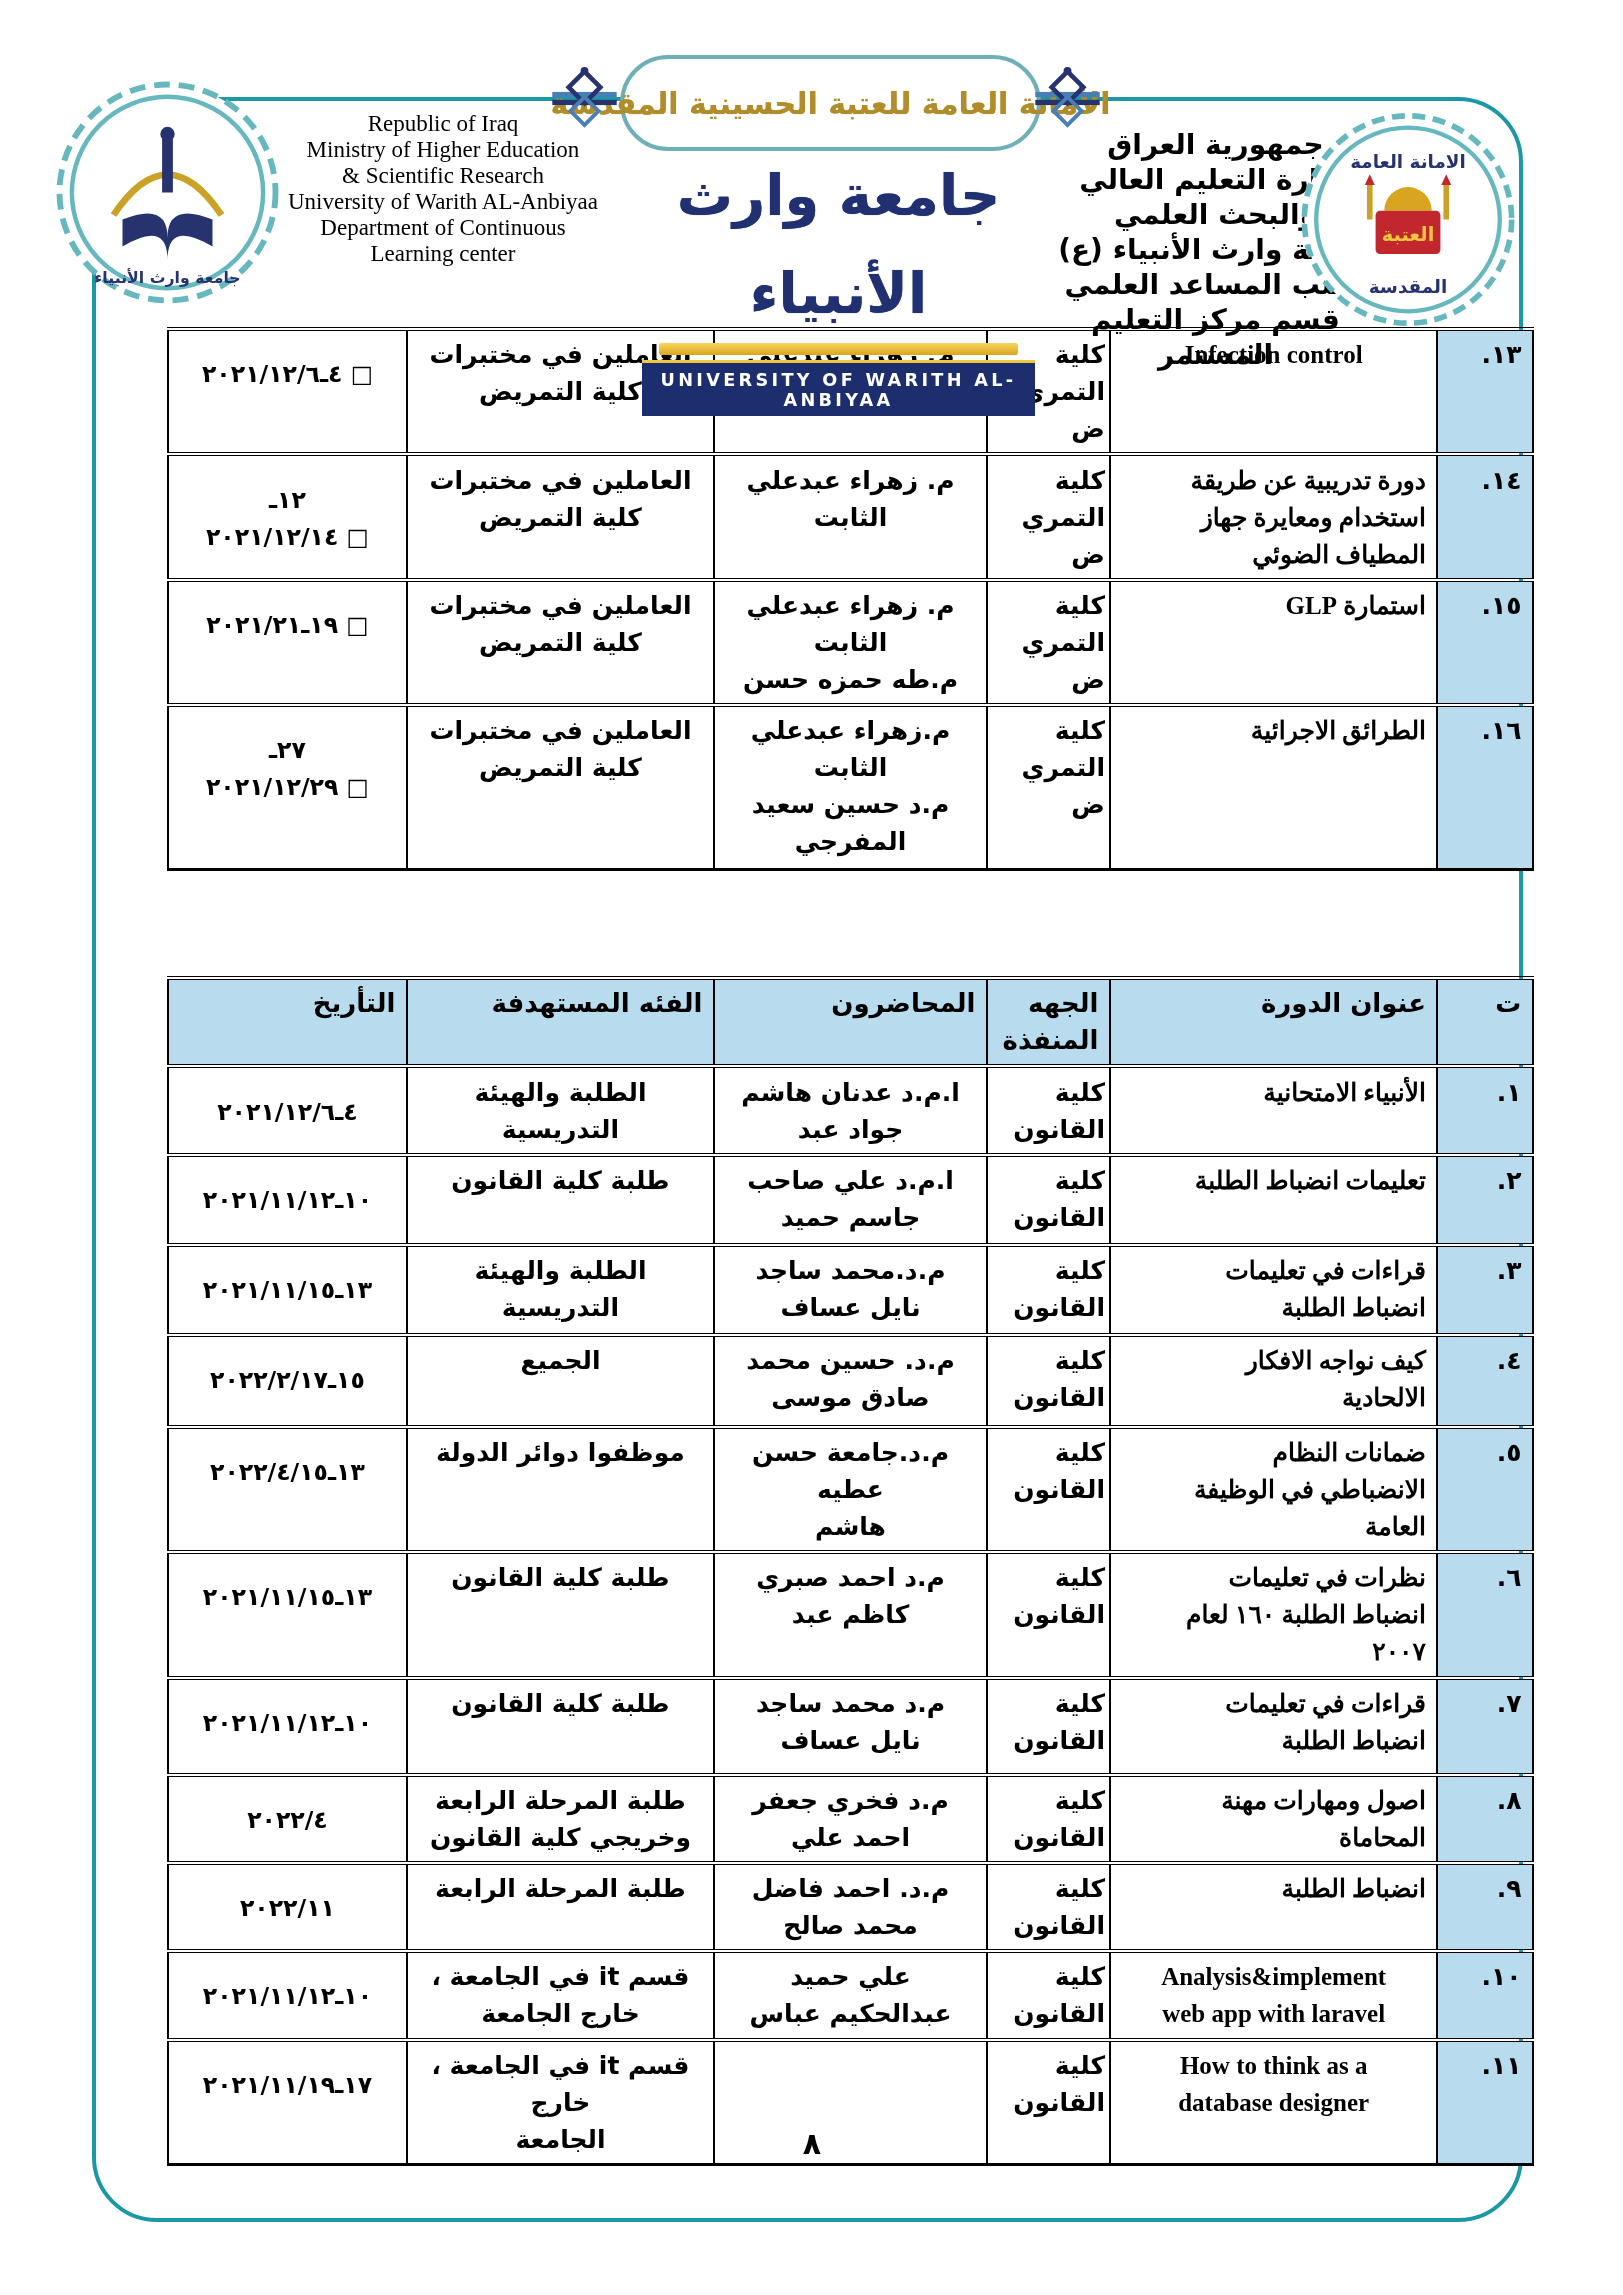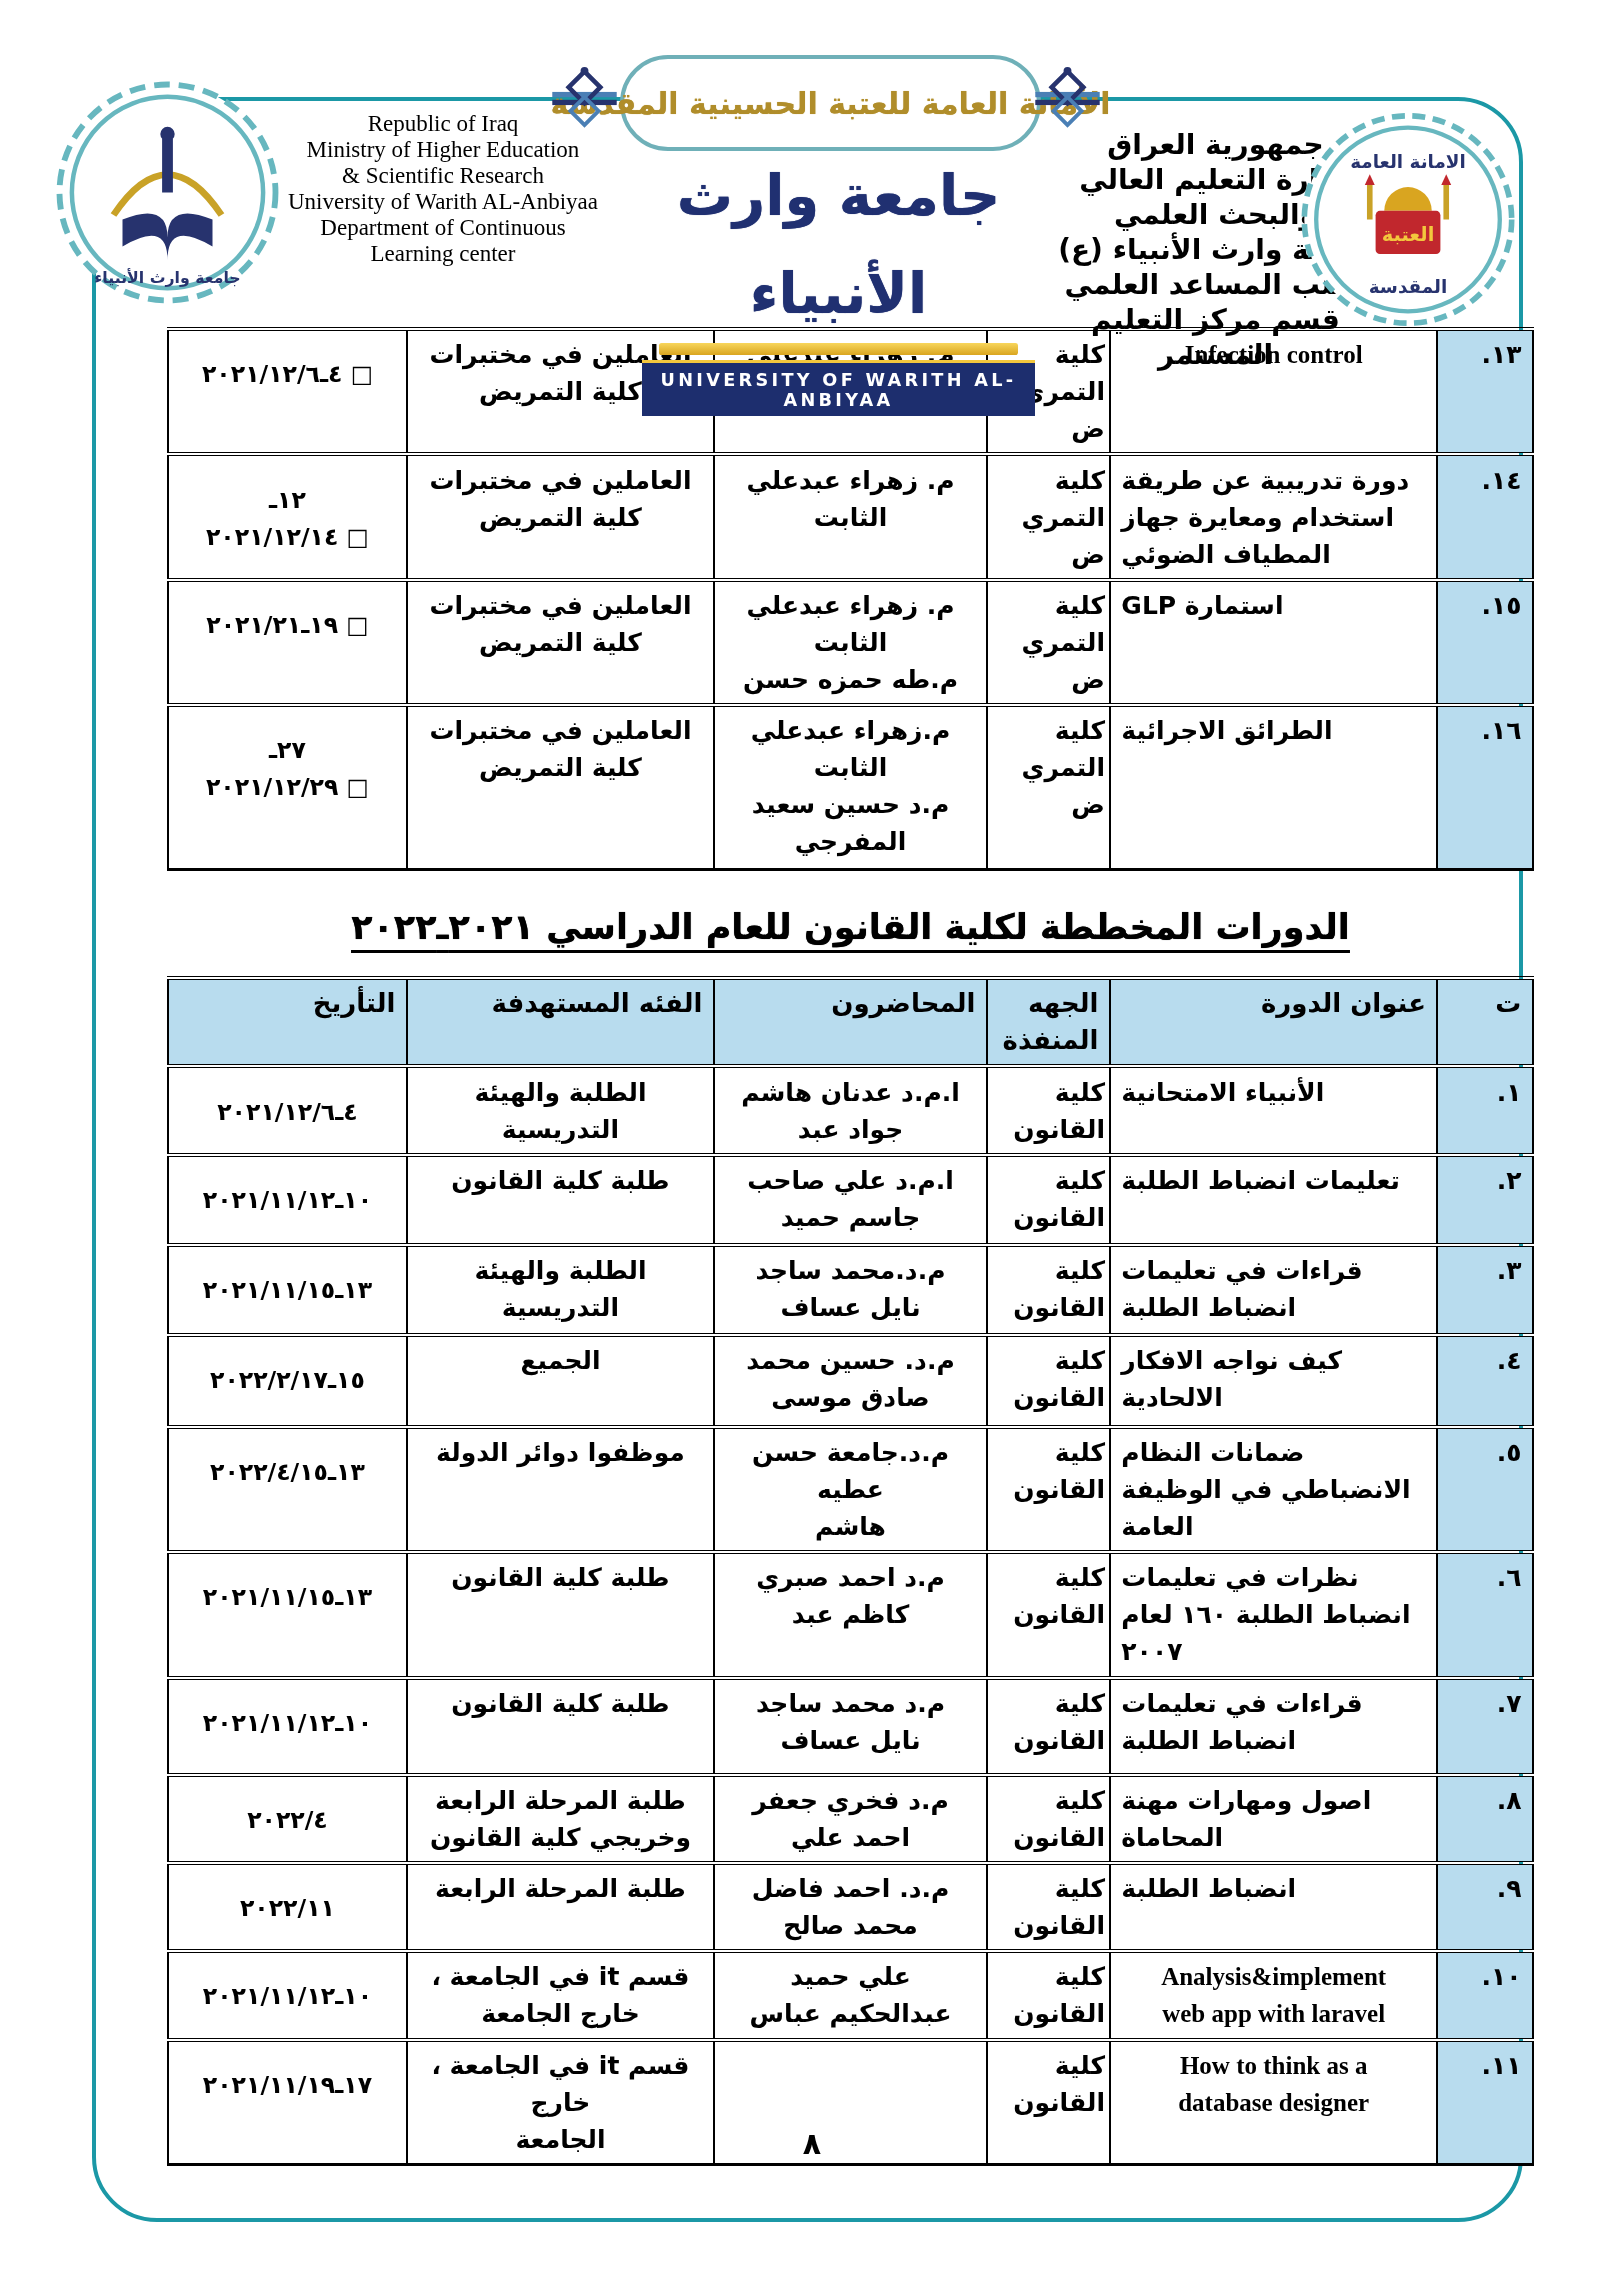--- a/index.html
+++ b/index.html
@@ -33,21 +33,21 @@
   
   .tblwrap{position:absolute;left:167px;width:1367px;z-index:2;}
   .t1wrap{top:327px;} .t2wrap{top:976px;}
   table{width:100%;border-collapse:collapse;table-layout:fixed;border:2px solid #000;}
   td,th{border:2px solid #000;border-top:4.6px double #000;vertical-align:top;
         padding:5.2px 10.5px;font-size:25px;font-weight:700;line-height:37px;
         white-space:pre-line;overflow:hidden;}
   tr:last-child td{border-bottom:3.9px solid #000;}
   th{background:#b8dcee;text-align:right;font-size:26px;}
   .c-num{background:#b8dcee;text-align:right;}
-  .c-title{text-align:left;}
+  .c-title{text-align:right;font-family:Liberation Serif, serif;}
   .c-title.latin{text-align:center;font-family:"Liberation Serif",serif;font-weight:700;}
   .c-body{text-align:right;padding:5.2px 3.9px;}
   .c-lect,.c-target{text-align:center;}
   .c-date{text-align:center;}
   .dt{display:inline-block;direction:ltr;unicode-bidi:bidi-override;
       font-size:23.6px;letter-spacing:1.3px;white-space:pre-line;margin-top:20px;}
   .rh190{height:124px;} .rh188{height:123px;} .rh250{height:164px;}
   .rh128{height:84px;} .rh126{height:82px;} .rh138{height:90px;}
   .rh140{height:92px;} .rh148{height:97px;}
   
@@ -188,21 +188,20 @@
 المفرجي</td>
         <td class="c-target">العاملين في مختبرات
 كلية التمريض</td>
         <td class="c-date"><span class="dt">ـ٢٧
 ٢٠٢١/١٢/٢٩ □</span></td>
       </tr>
     </tbody>
       </table>
   </div>
 
-  <div class="sec-title">الدورات المخططة لكلية القانون للعام الدراسي ٢٠٢١ـ٢٠٢٢</div>
 
   <div class="tblwrap t2wrap">
     <table dir="rtl" class="t2">
       <colgroup>
         <col style="width:7%">
           <col style="width:24%">
           <col style="width:9%">
         <col style="width:20%">
           <col style="width:22.5%">
           <col style="width:17.5%">

